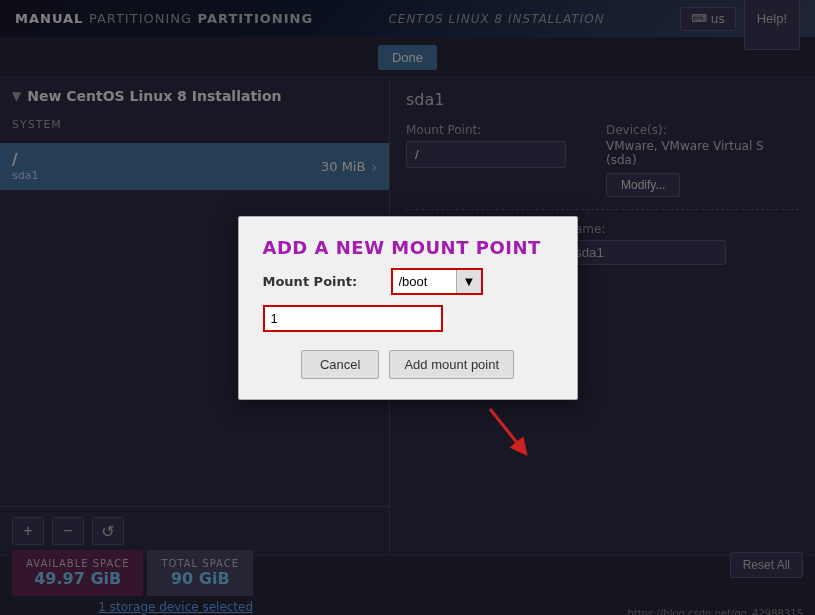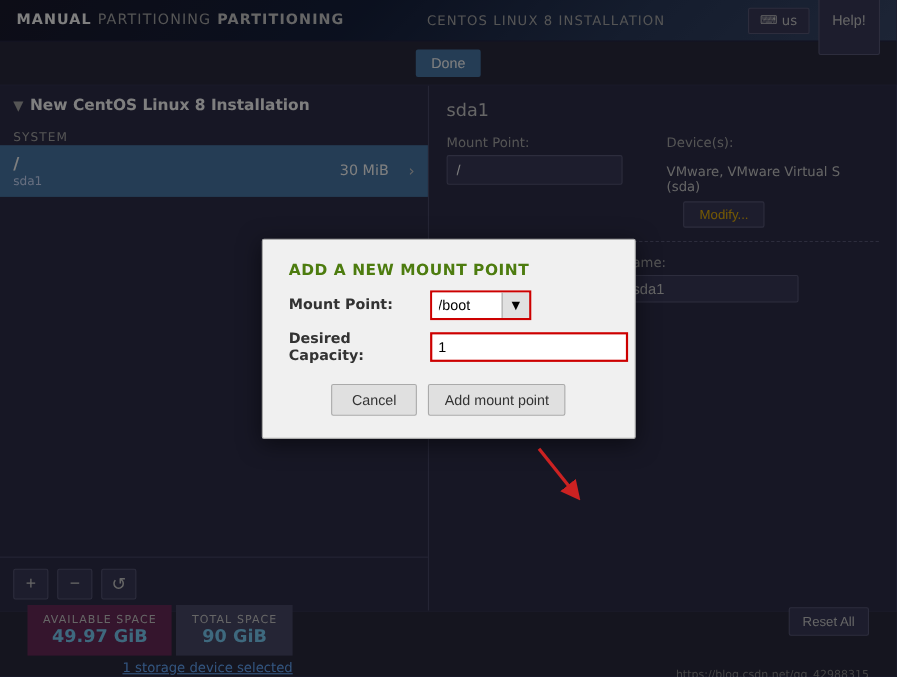--- a/index.html
+++ b/index.html
@@ -29,20 +29,21 @@
       font-weight: bold;
       letter-spacing: 1px;
     }
     .header-left span {
       color: #ffffff;
     }
     .header-center {
       color: #aaaaaa;
       font-size: 12px;
       letter-spacing: 1px;
+      font-style: italic;
     }
 
     
     .toolbar {
       display: flex;
       align-items: center;
       background: #2a2a3e;
       padding: 6px 12px;
       gap: 10px;
       height: 40px;
@@ -117,21 +118,21 @@
       align-items: center;
       gap: 6px;
     }
     .collapse-arrow {
       color: #aaaaaa;
       font-size: 12px;
     }
     .system-label {
       color: #aaaaaa;
       font-size: 11px;
-      padding: 6px 12px 1px 12px;
+      padding: 6px 12px 12px 12px;
       letter-spacing: 1px;
     }
     .partition-item {
       display: flex;
       align-items: center;
       justify-content: space-between;
       padding: 8px 12px;
       background: #4a7aaa;
       color: white;
       cursor: pointer;
@@ -144,21 +145,21 @@
       font-size: 15px;
       font-weight: bold;
     }
     .partition-device {
       font-size: 11px;
       color: #ccddff;
     }
     .partition-size {
       display: flex;
       align-items: center;
-      gap: 18px;
+      gap: 6px;
       font-size: 13px;
     }
     .chevron-right {
       color: #cccccc;
       font-size: 14px;
     }
 
     .partition-actions {
       display: flex;
       gap: 8px;
@@ -213,37 +214,36 @@
       margin-left: 20px;
     }
     .field-row {
       display: flex;
       gap: 20px;
       align-items: flex-start;
     }
     .devices-label {
       color: #aaaaaa;
       font-size: 12px;
-      margin-bottom: 12px;
+      margin-bottom: 2px;
     }
     .devices-value {
       color: #cccccc;
       font-size: 12px;
       max-width: 160px;
     }
     .btn-modify {
       background: #3a3a5a;
       border: 1px solid #5a5a7a;
-      color: #eab308;
+      color: #e5e5e5;
       padding: 4px 14px;
       font-size: 12px;
       cursor: pointer;
       border-radius: 2px;
       margin-top: 6px;
-      margin-left: 15px;
     }
 
     .divider-dashed {
       border: none;
       border-top: 1px dashed #5a5a7a;
       margin: 12px 0;
     }
 
     .label-name-row {
       display: flex;
@@ -266,21 +266,21 @@
       border-radius: 2px;
     }
 
     
     .bottom-bar {
       display: flex;
       align-items: center;
       background: #2a2a3e;
       height: 60px;
       border-top: 1px solid #3a3a5a;
-      padding: 0 25px;
+      padding: 0 12px;
       justify-content: space-between;
     }
     .space-info {
       display: flex;
       gap: 4px;
     }
     .space-card {
       padding: 8px 14px;
       display: flex;
       flex-direction: column;
@@ -350,23 +350,23 @@
     }
     .modal {
       background: #f0f0f0;
       border: 1px solid #aaaaaa;
       border-radius: 2px;
       padding: 20px 24px;
       width: 340px;
       box-shadow: 0 4px 20px rgba(0,0,0,0.5);
     }
     .modal-title {
-      font-size: 14px;
+      font-size: 18px;
       font-weight: bold;
-      color: #4d7c0f;
+      color: #a21caf;
       margin-bottom: 10px;
       letter-spacing: 0.5px;
     }
     .modal-desc {
       font-size: 12px;
       color: #555555;
       margin-bottom: 16px;
       line-height: 1.4;
     }
     .modal-field-row {
@@ -544,21 +544,20 @@
 
     <div class="modal-field-row">
       <span class="modal-field-label">Mount Point:</span>
       <div class="modal-mount-wrapper">
         <input class="modal-mount-input" value="/boot" style="">
         <button class="modal-mount-dropdown">▼</button>
       </div>
     </div>
 
     <div class="modal-field-row">
-      <span class="modal-field-label">Desired Capacity:</span>
       <input class="modal-capacity-input" value="1" style="">
     </div>
 
     <div class="modal-buttons">
       <button class="btn-cancel">Cancel</button>
       <button class="btn-add-mount">Add mount point</button>
     </div>
   </div>
 </div>
 

